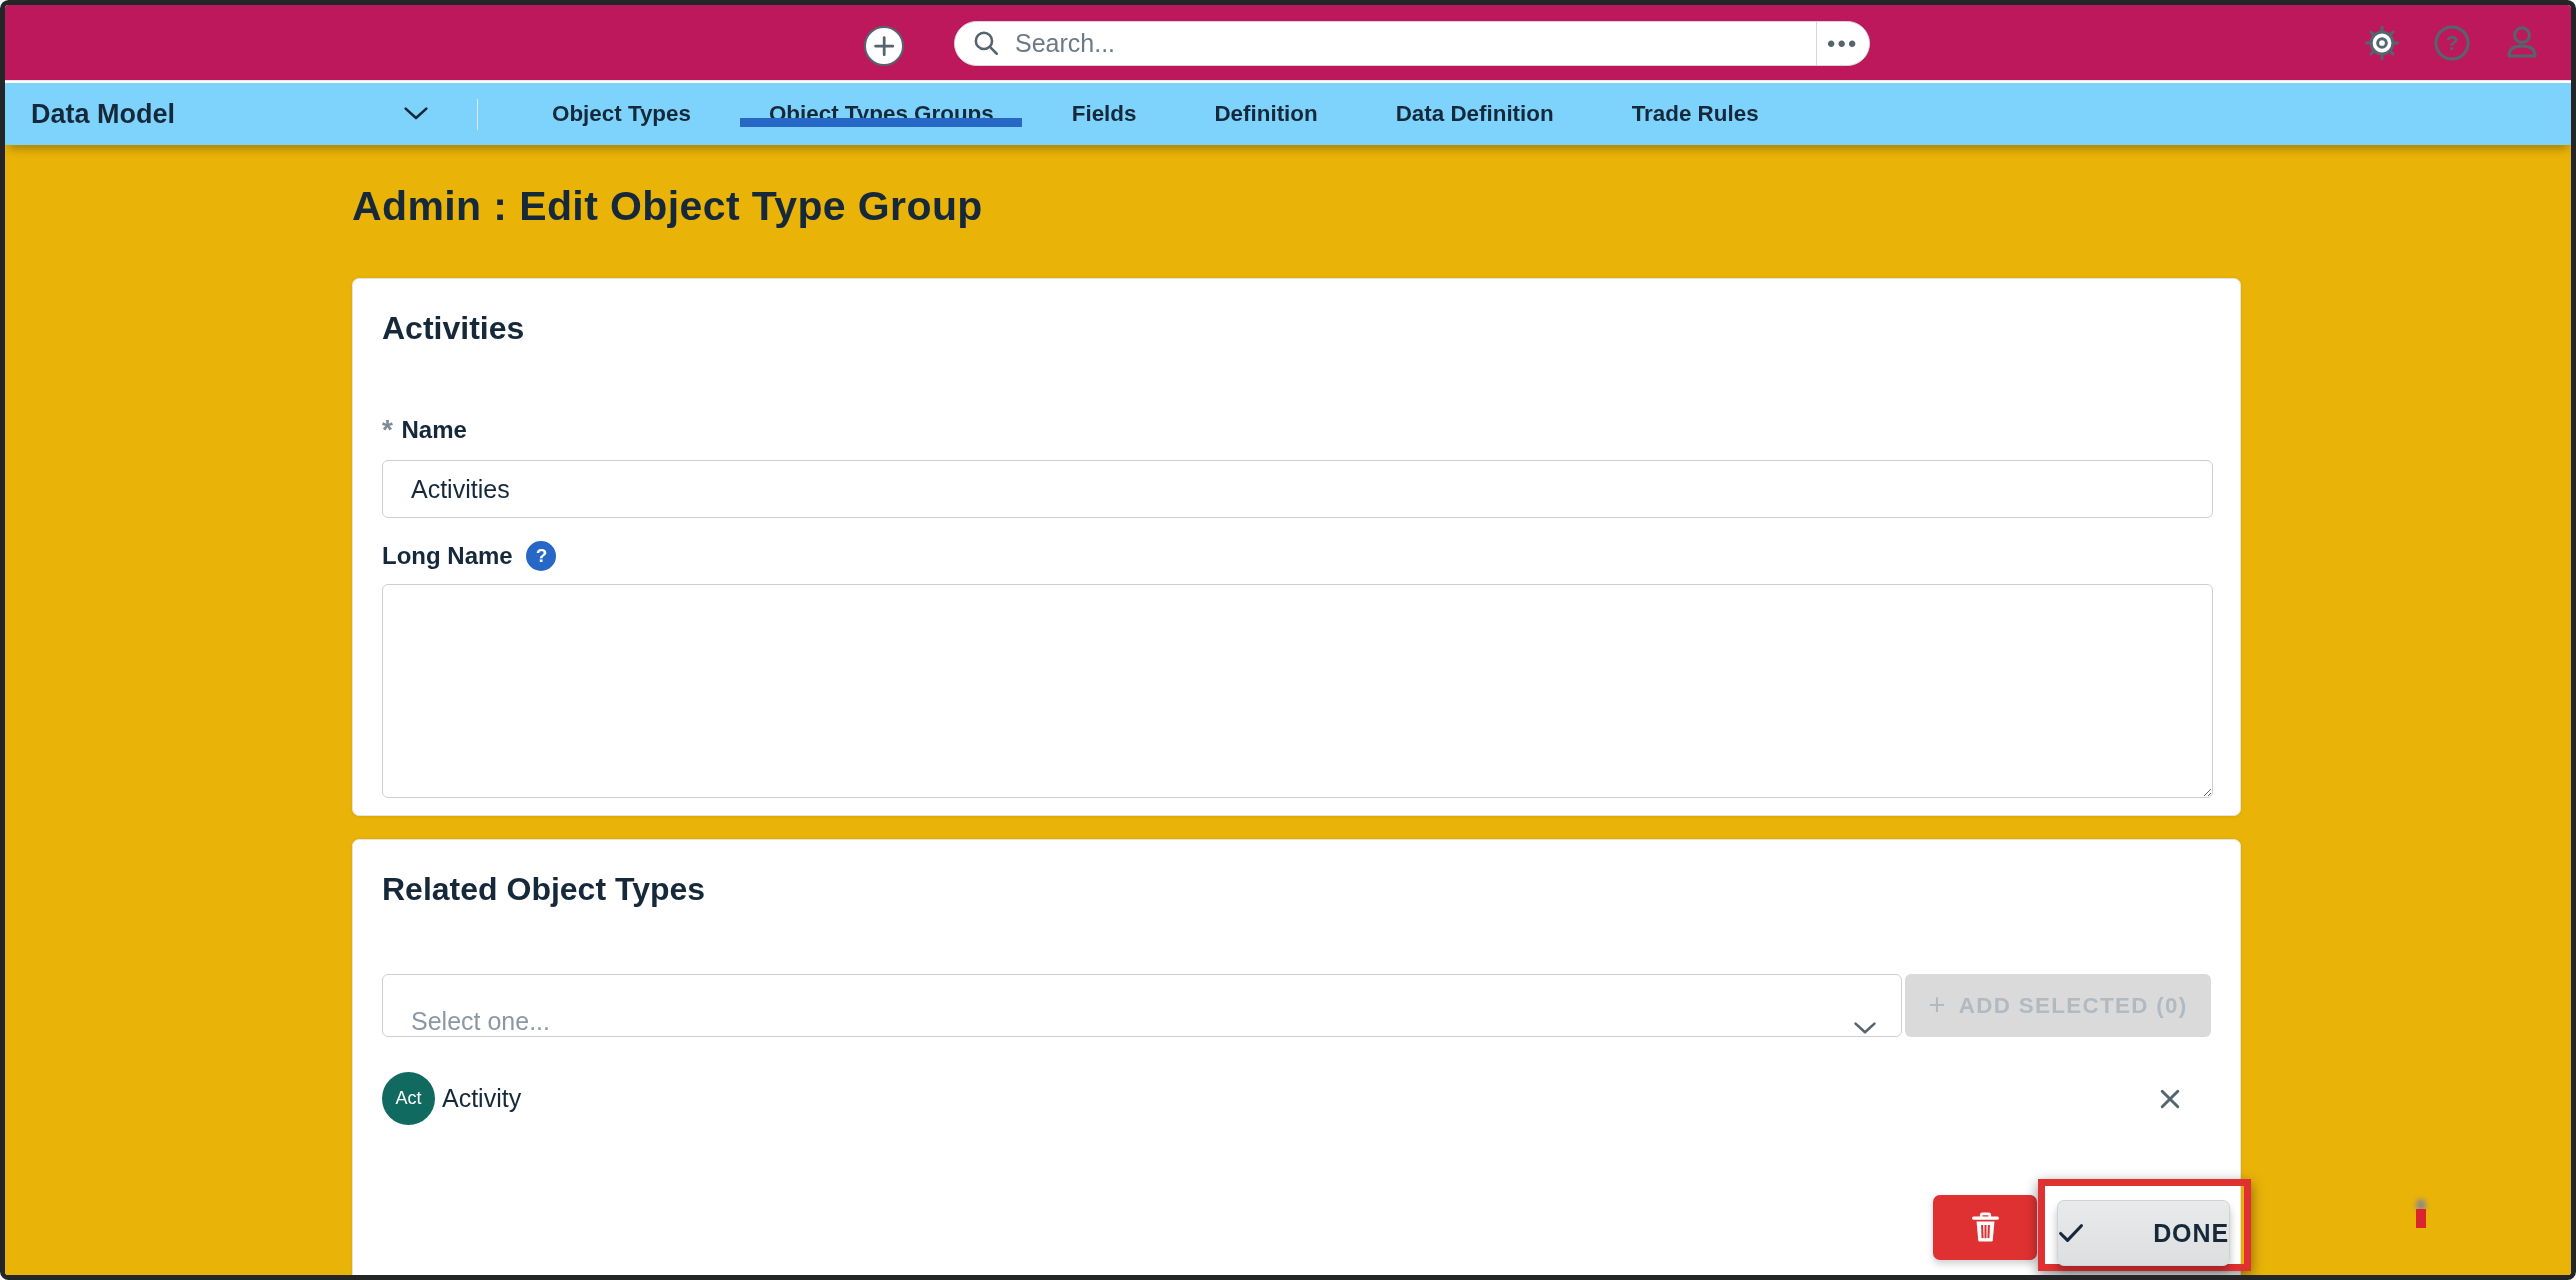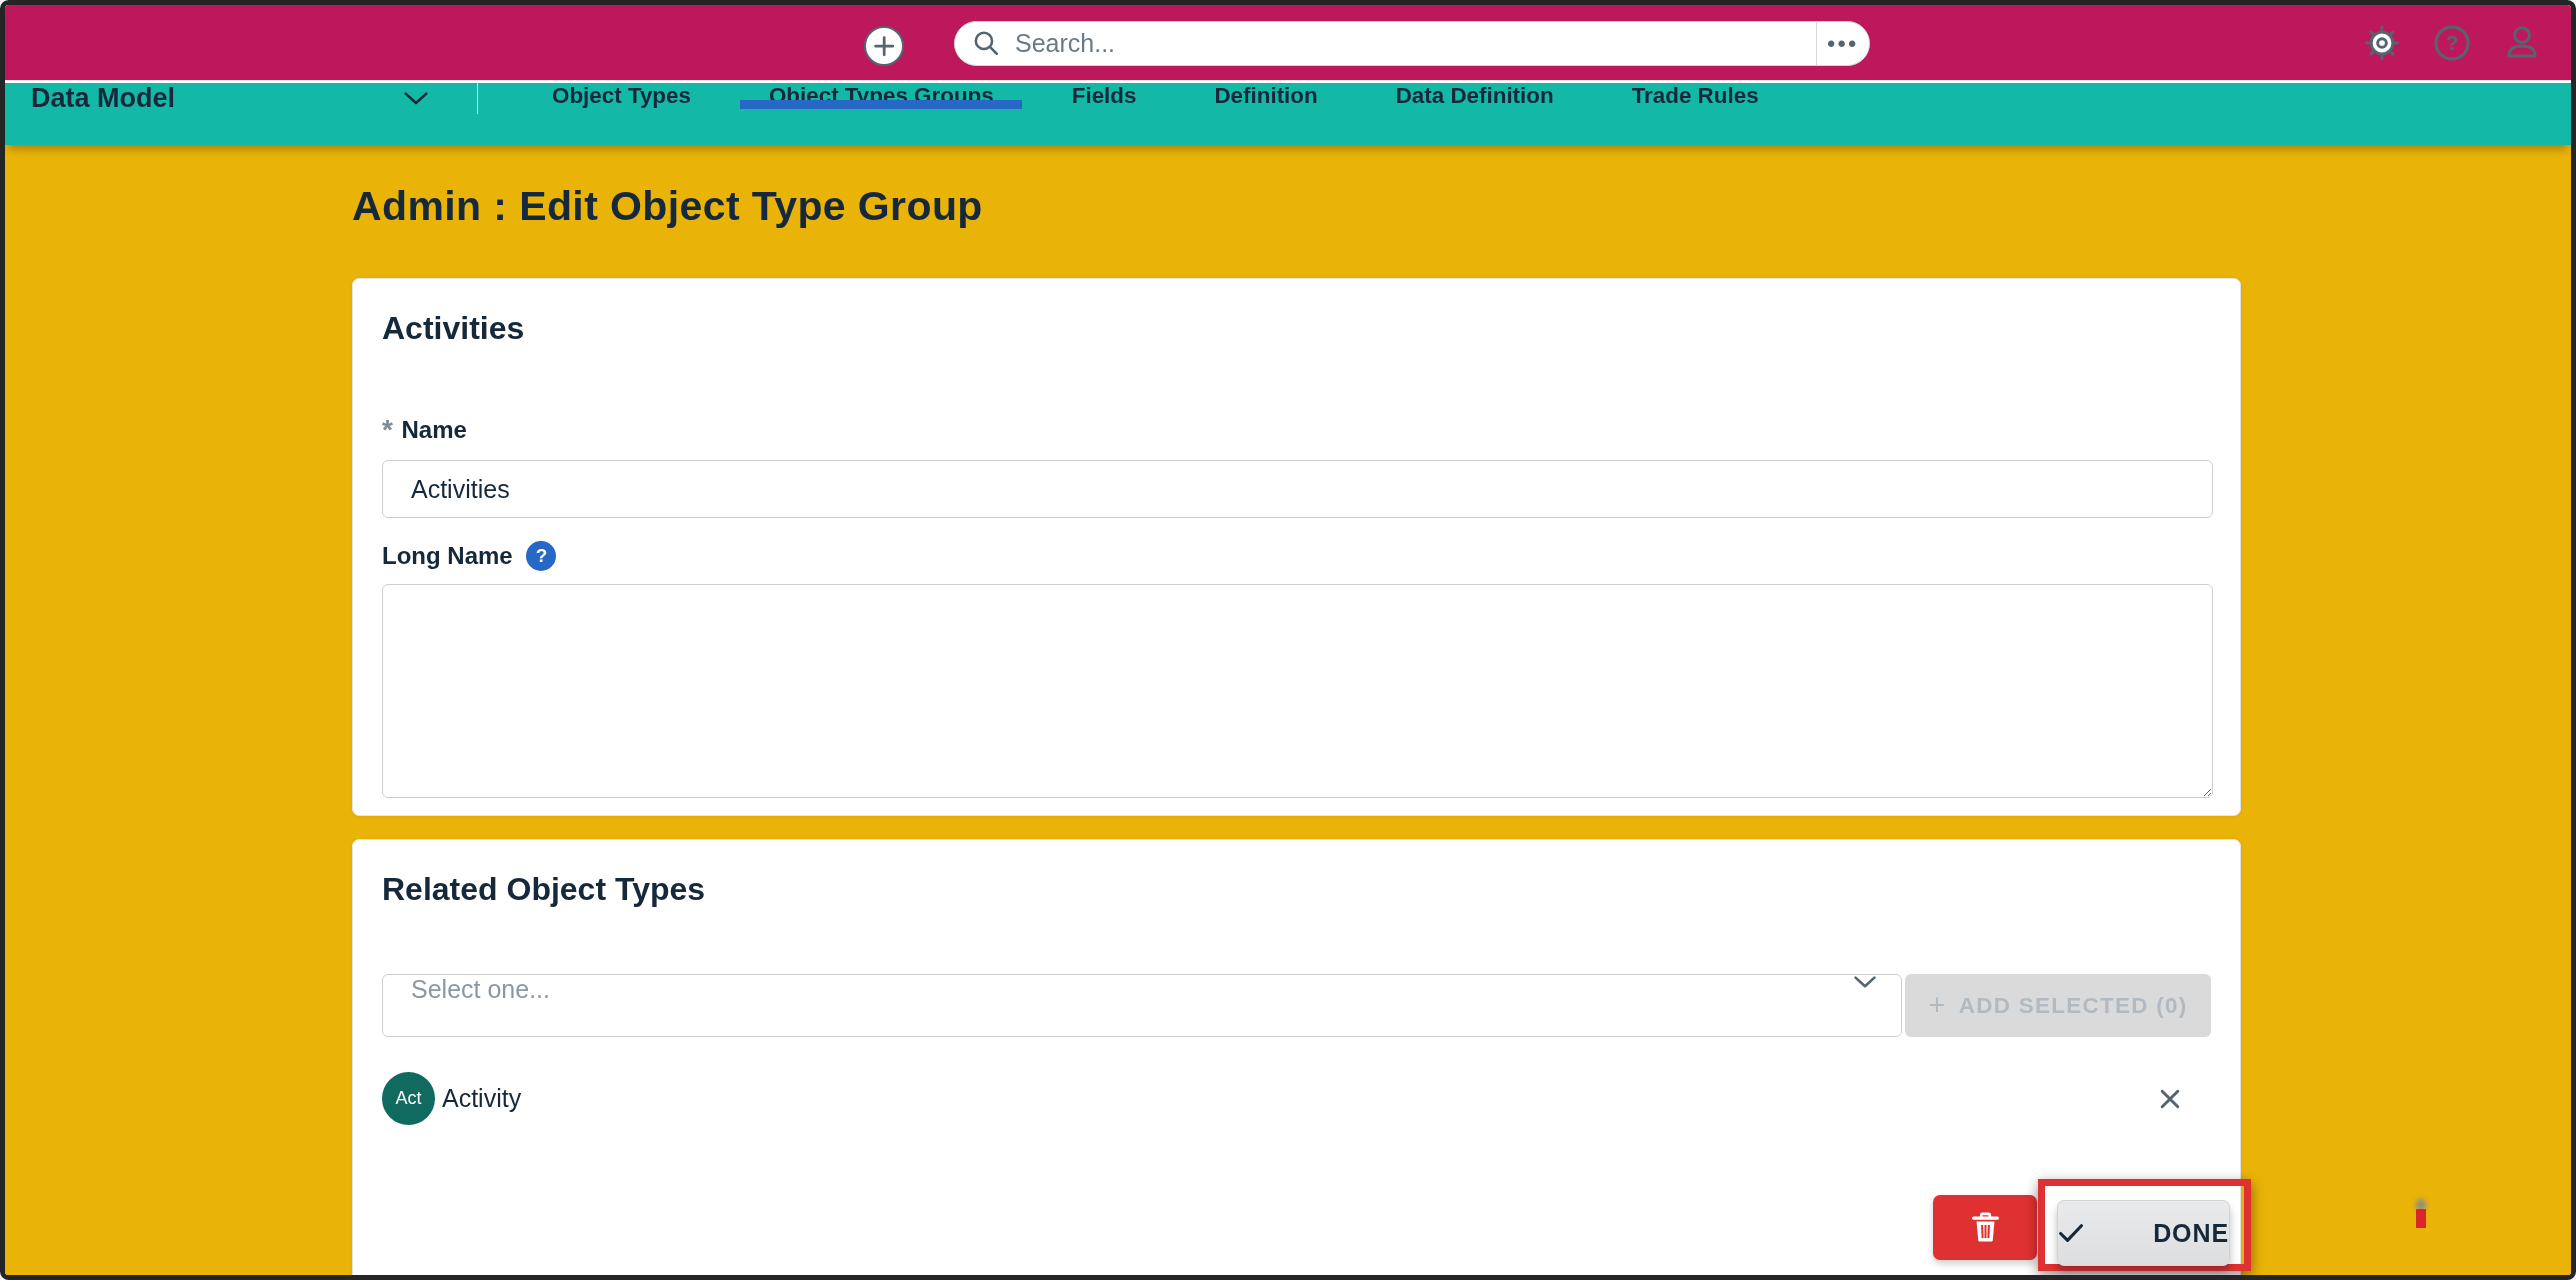--- a/index.html
+++ b/index.html
@@ -11,21 +11,21 @@
   .plus-btn { position:absolute; left:859px; top:21px; width:40px; height:40px; border:2.6px solid #54656f; border-radius:50%; display:flex; align-items:center; justify-content:center; cursor:pointer; background:#fff; }
   .search-pill { position:absolute; left:949px; top:16.4px; width:916px; height:45px; border:1.7px solid #d3d7d9; border-radius:23px; display:flex; align-items:center; background:#fff; }
   .search-pill .mag { margin-left:17px; flex:0 0 auto; display:flex; }
   .search-pill input { flex:1; border:none; outline:none; font-size:25px; color:#32424e; padding:0 14px; background:transparent; font-family:"Liberation Sans", sans-serif; }
   .search-pill input::placeholder { color:#6b7a85; }
   .search-more { flex:0 0 53px; height:100%; border-left:1.7px solid #d3d7d9; display:flex; align-items:center; justify-content:center; color:#54656f; font-size:22.4px; letter-spacing:2.6px; cursor:pointer; font-weight:bold; }
   .top-icons { position:absolute; right:29px; top:0; height:76px; display:flex; align-items:center; gap:29px; }
   .top-icons .ic { width:41px; height:41px; display:flex; align-items:center; justify-content:center; cursor:pointer; }
 
   
-  .navbar { position:absolute; left:0; right:0; top:78px; height:62px; background:#14b8a6; display:flex; align-items:flex-start; box-shadow:0 7px 8.6px -3.5px rgba(0,0,0,0.28); z-index:5; }
+  .navbar { position:absolute; left:0; right:0; top:78px; height:62px; background:#7dd3fc; display:flex; align-items:center; box-shadow:0 7px 8.6px -3.5px rgba(0,0,0,0.28); z-index:5; }
   .module-select { width:473px; display:flex; align-items:center; justify-content:space-between; padding:0 48px 0 26px; border-right:1.7px solid #e2e5e7; cursor:pointer; }
   .module-select .lbl { font-size:27px; font-weight:bold; color:#16293b; }
   .tabs { display:flex; align-items:stretch; margin-left:35px; }
   .tab { position:relative; display:flex; align-items:center; padding:0 39px; font-size:22.4px; font-weight:bold; color:#16293b; cursor:pointer; }
   .tab.active::after { content:""; position:absolute; left:10.4px; right:10.4px; bottom:0; height:8.6px; background:#2767c5; }
 
   
   .content { position:absolute; left:0; right:0; top:140px; bottom:0; background:#eab308; overflow:hidden; }
   .page-title { position:absolute; left:347px; top:38px; font-size:41px; font-weight:bold; color:#16293b; letter-spacing:0.4px; }
 
@@ -36,21 +36,21 @@
 
   .field-label-row { display:flex; align-items:center; gap:8.6px; margin-top:67px; }
   .field-label-row.second { margin-top:23px; }
   .req-star { color:#7d8b96; font-size:28px; font-weight:bold; }
   .field-label { font-size:24px; font-weight:bold; color:#16293b; }
   .help-badge { width:30px; height:30px; border-radius:50%; background:#2767c5; color:#ffffff; font-size:19px; font-weight:bold; display:flex; align-items:center; justify-content:center; margin-left:5.2px; cursor:pointer; }
   .text-input { margin-top:14px; width:1831px; height:58px; border:1.7px solid #cccfd1; border-radius:6px; font-size:25px; color:#16293b; padding:0 28px; outline:none; font-family:"Liberation Sans", sans-serif; }
   .long-textarea { margin-top:13px; width:1831px; height:214px; border:1.7px solid #cccfd1; border-radius:6px; resize:both; outline:none; font-size:25px; color:#16293b; padding:15.5px 28px; font-family:"Liberation Sans", sans-serif; }
 
   .select-row { display:flex; align-items:stretch; margin-top:66px; height:63px; }
-  .fake-select { flex:1; border:1.7px solid #cccfd1; border-radius:6px; background:#fff; display:flex; align-items:flex-start; justify-content:space-between; padding:0 24px 0 28px; cursor:pointer; }
+  .fake-select { flex:1; border:1.7px solid #cccfd1; border-radius:6px; background:#fff; display:flex; align-items:flex-end; justify-content:space-between; padding:0 24px 0 28px; cursor:pointer; }
   .fake-select .ph { font-size:25px; color:#8b98a3; }
   .add-selected-btn { width:306px; margin-left:2.6px; background:#dadada; border:none; border-radius:6px; color:#b2bac1; font-size:22.4px; font-weight:bold; letter-spacing:1.3px; display:flex; align-items:center; justify-content:center; gap:12px; cursor:default; }
   .add-selected-btn .plus-glyph { font-size:29px; font-weight:normal; line-height:1; }
 
   .otype-row { display:flex; align-items:center; margin-top:35px; padding-right:26px; }
   .otype-avatar { width:53px; height:53px; border-radius:50%; background:#116a60; color:#ffffff; font-size:18px; display:flex; align-items:center; justify-content:center; }
   .otype-label { font-size:25px; color:#16293b; margin-left:7px; flex:1; }
   .otype-close { width:31px; height:31px; display:flex; align-items:center; justify-content:center; cursor:pointer; }
 
   

